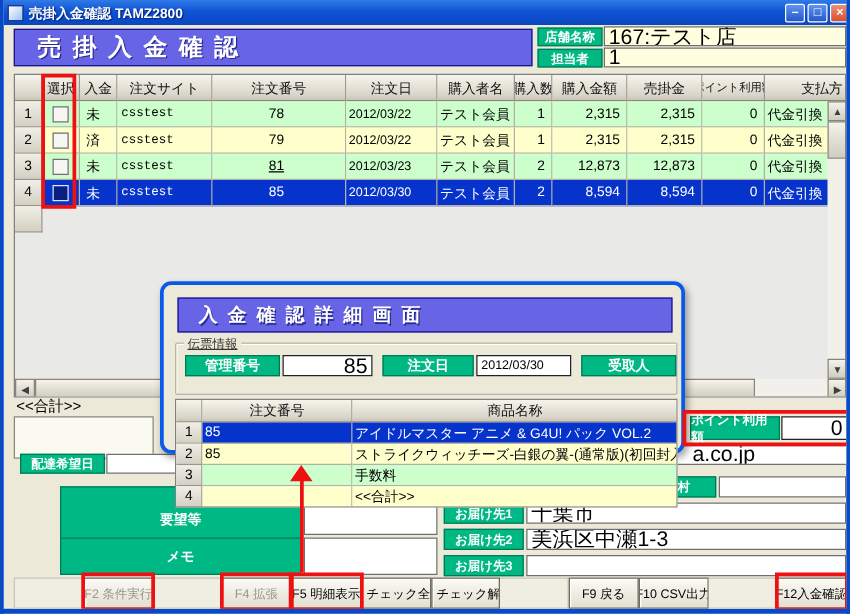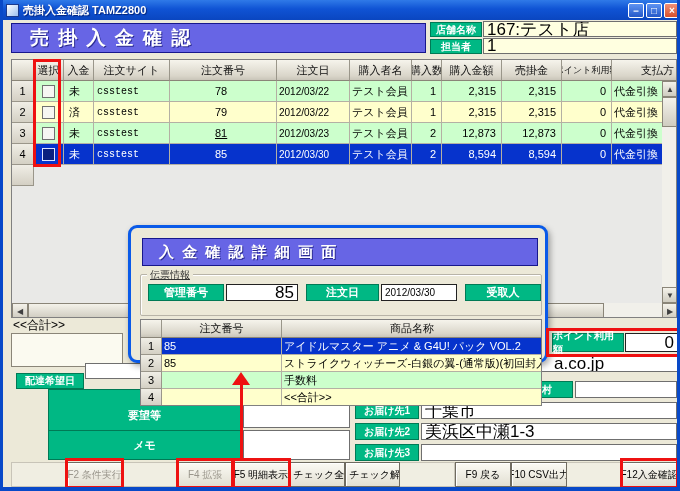--- a/index.html
+++ b/index.html
@@ -209,21 +209,21 @@
   <div class="abs txt" style="left:10px;top:318px;height:14px;font-size:12px;">&lt;&lt;合計&gt;&gt;</div>
   <div class="abs" style="left:8px;top:333px;width:112px;height:34px;background:#fbfaf0;border:1px solid #8a8578;"></div>
 
   <div class="abs glabel" style="left:549px;top:333px;width:72px;height:19px;font-size:10px;">ポイント利用額</div>
   <div class="abs field" style="left:622px;top:333px;width:53px;height:19px;justify-content:flex-end;border:1px solid #222;">0</div>
 
   <div class="abs field" style="left:350px;top:356px;width:325px;height:16px;">
     <span style="padding-left:197px;">a.co.jp</span>
   </div>
 
-  <div class="abs glabel" style="left:13px;top:373px;width:68px;height:16px;font-size:10px;">配達希望日</div>
+  <div class="abs glabel" style="left:13px;top:363px;width:68px;height:16px;font-size:10px;">配達希望日</div>
   <div class="abs field" style="left:82px;top:363px;width:265px;height:16px;"></div>
 
   <div class="abs glabel" style="left:45px;top:389px;width:193px;height:53px;">要望等</div>
   <div class="abs field" style="left:240px;top:389px;width:107px;height:39px;"></div>
   <div class="abs glabel" style="left:45px;top:430px;width:193px;height:30px;">メモ</div>
   <div class="abs field" style="left:240px;top:430px;width:107px;height:30px;"></div>
 
   <div class="abs glabel" style="left:356px;top:381px;width:58px;height:17px;font-size:10px;">都道府県</div>
   <div class="abs field" style="left:416px;top:381px;width:57px;height:17px;">千葉県</div>
   <div class="abs glabel" style="left:498px;top:381px;width:72px;height:17px;font-size:10px;">市町村</div>

